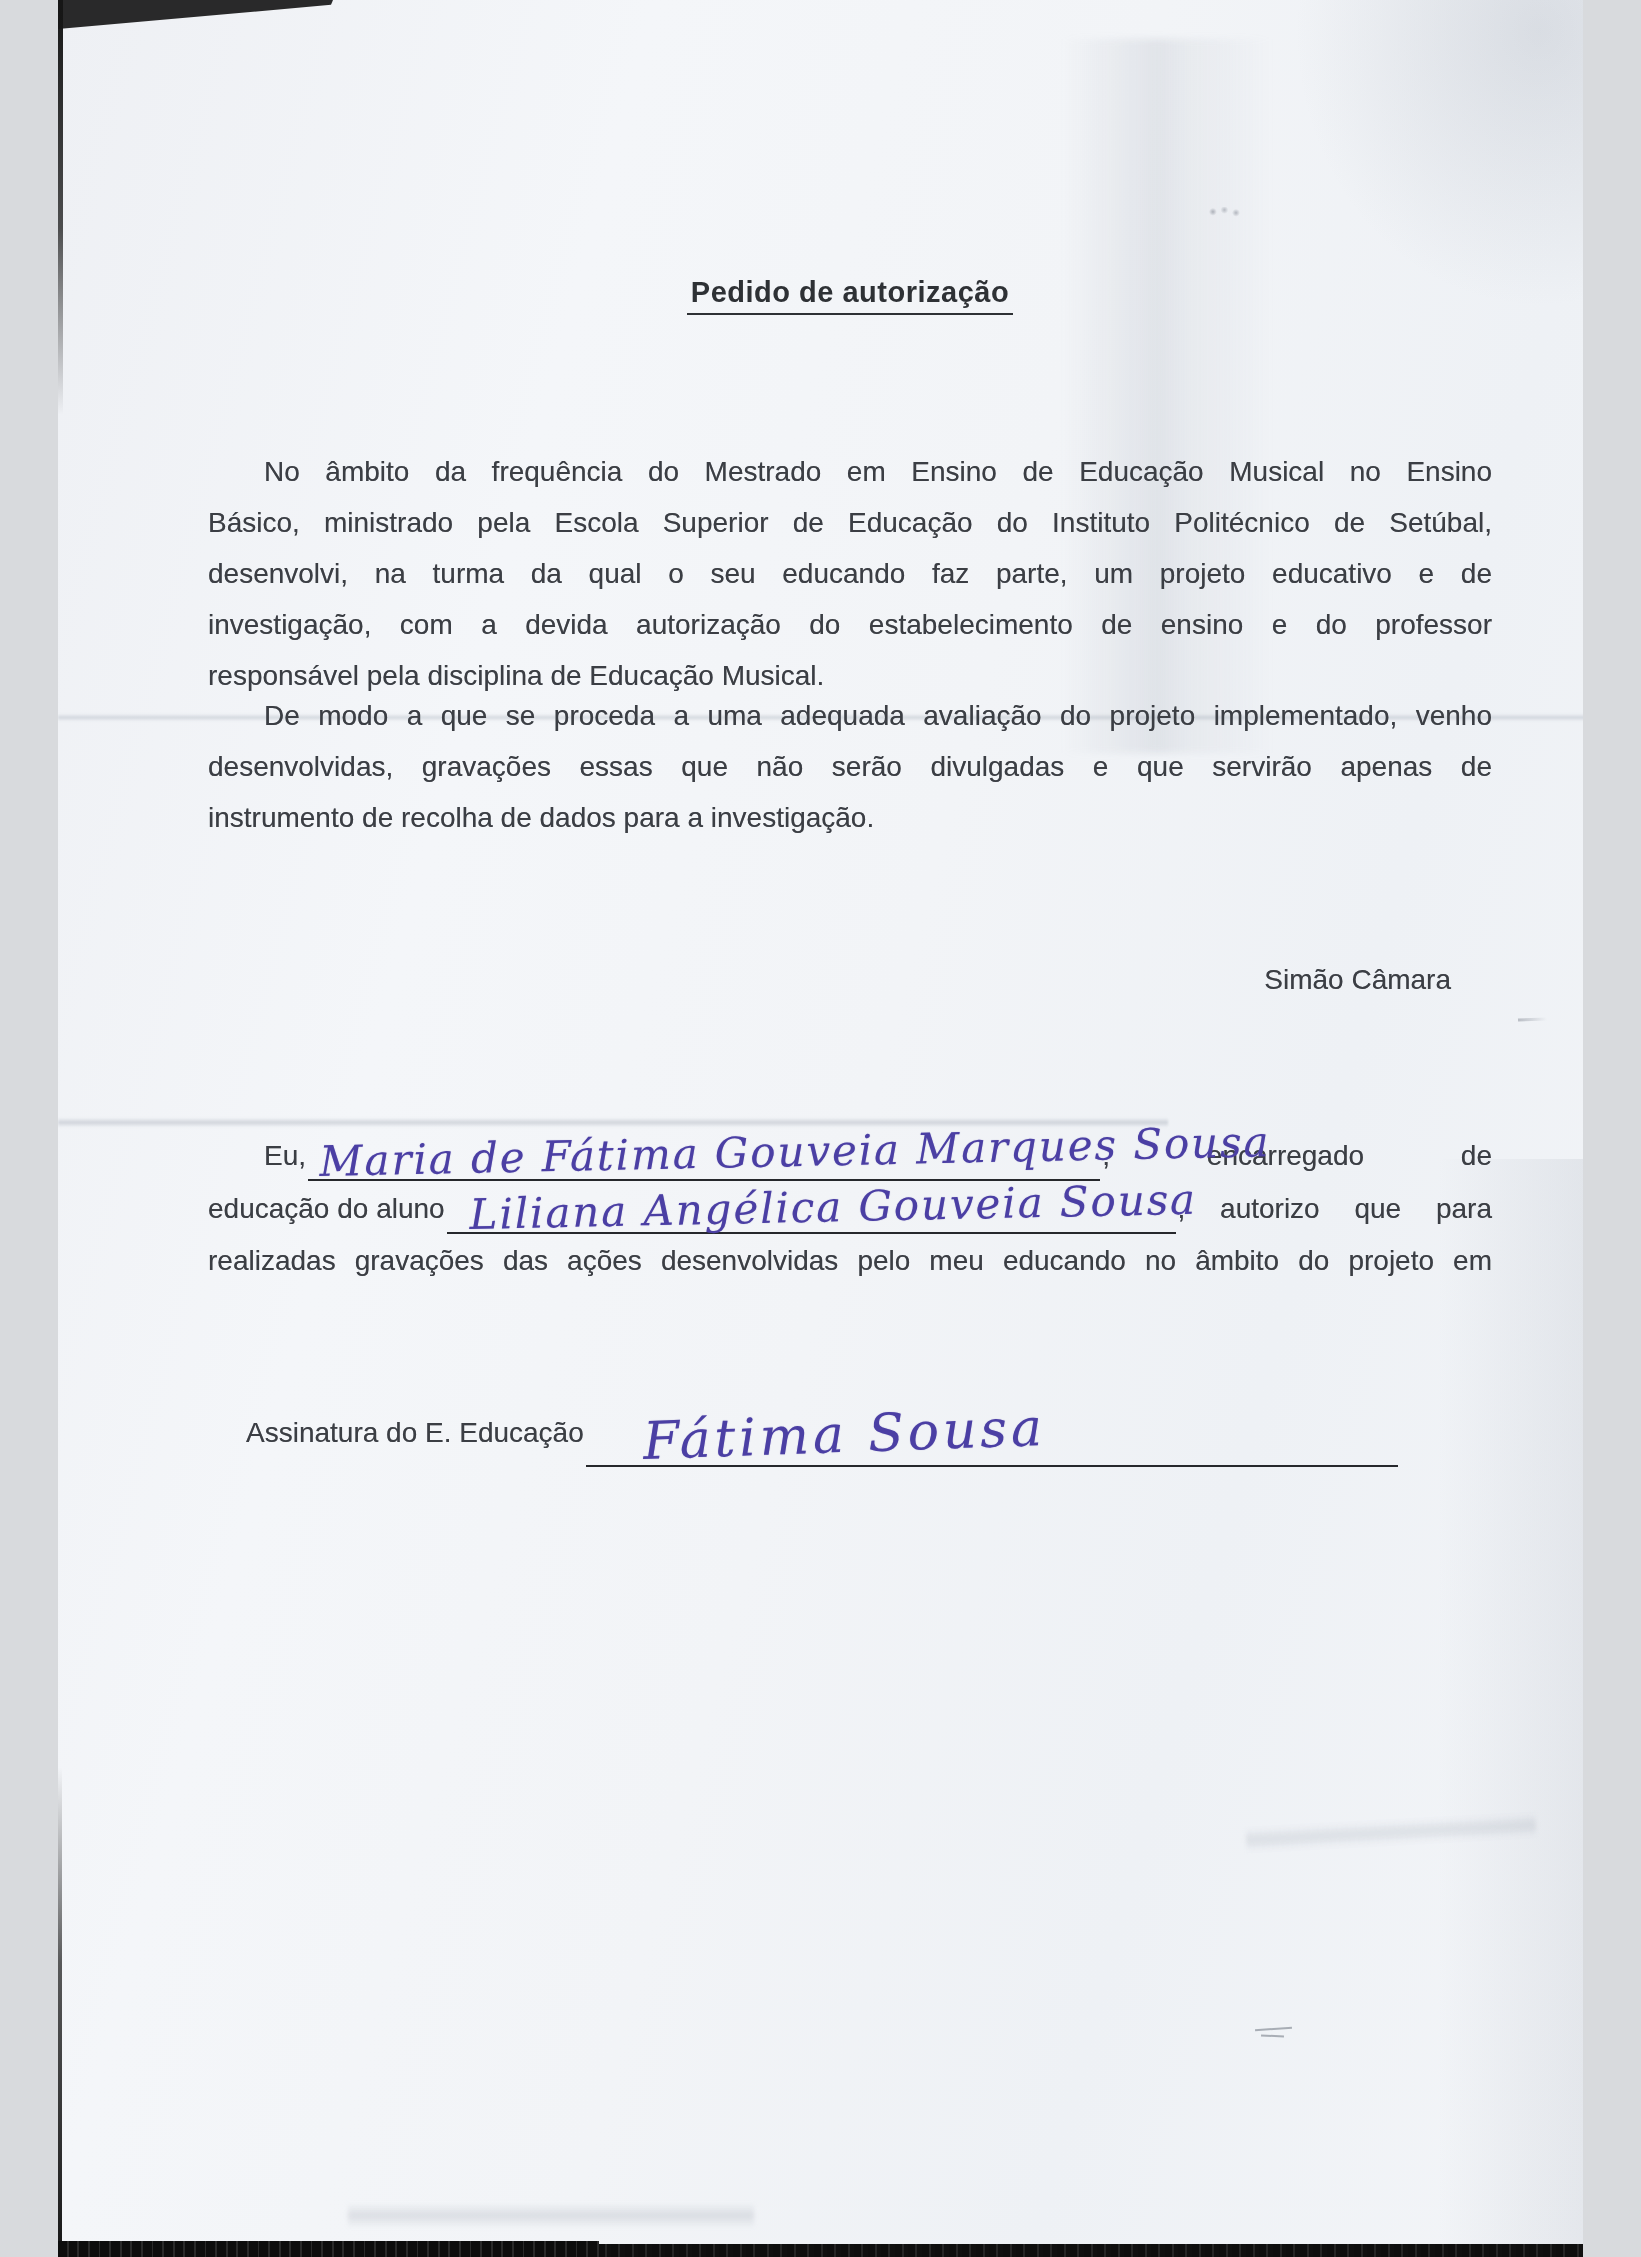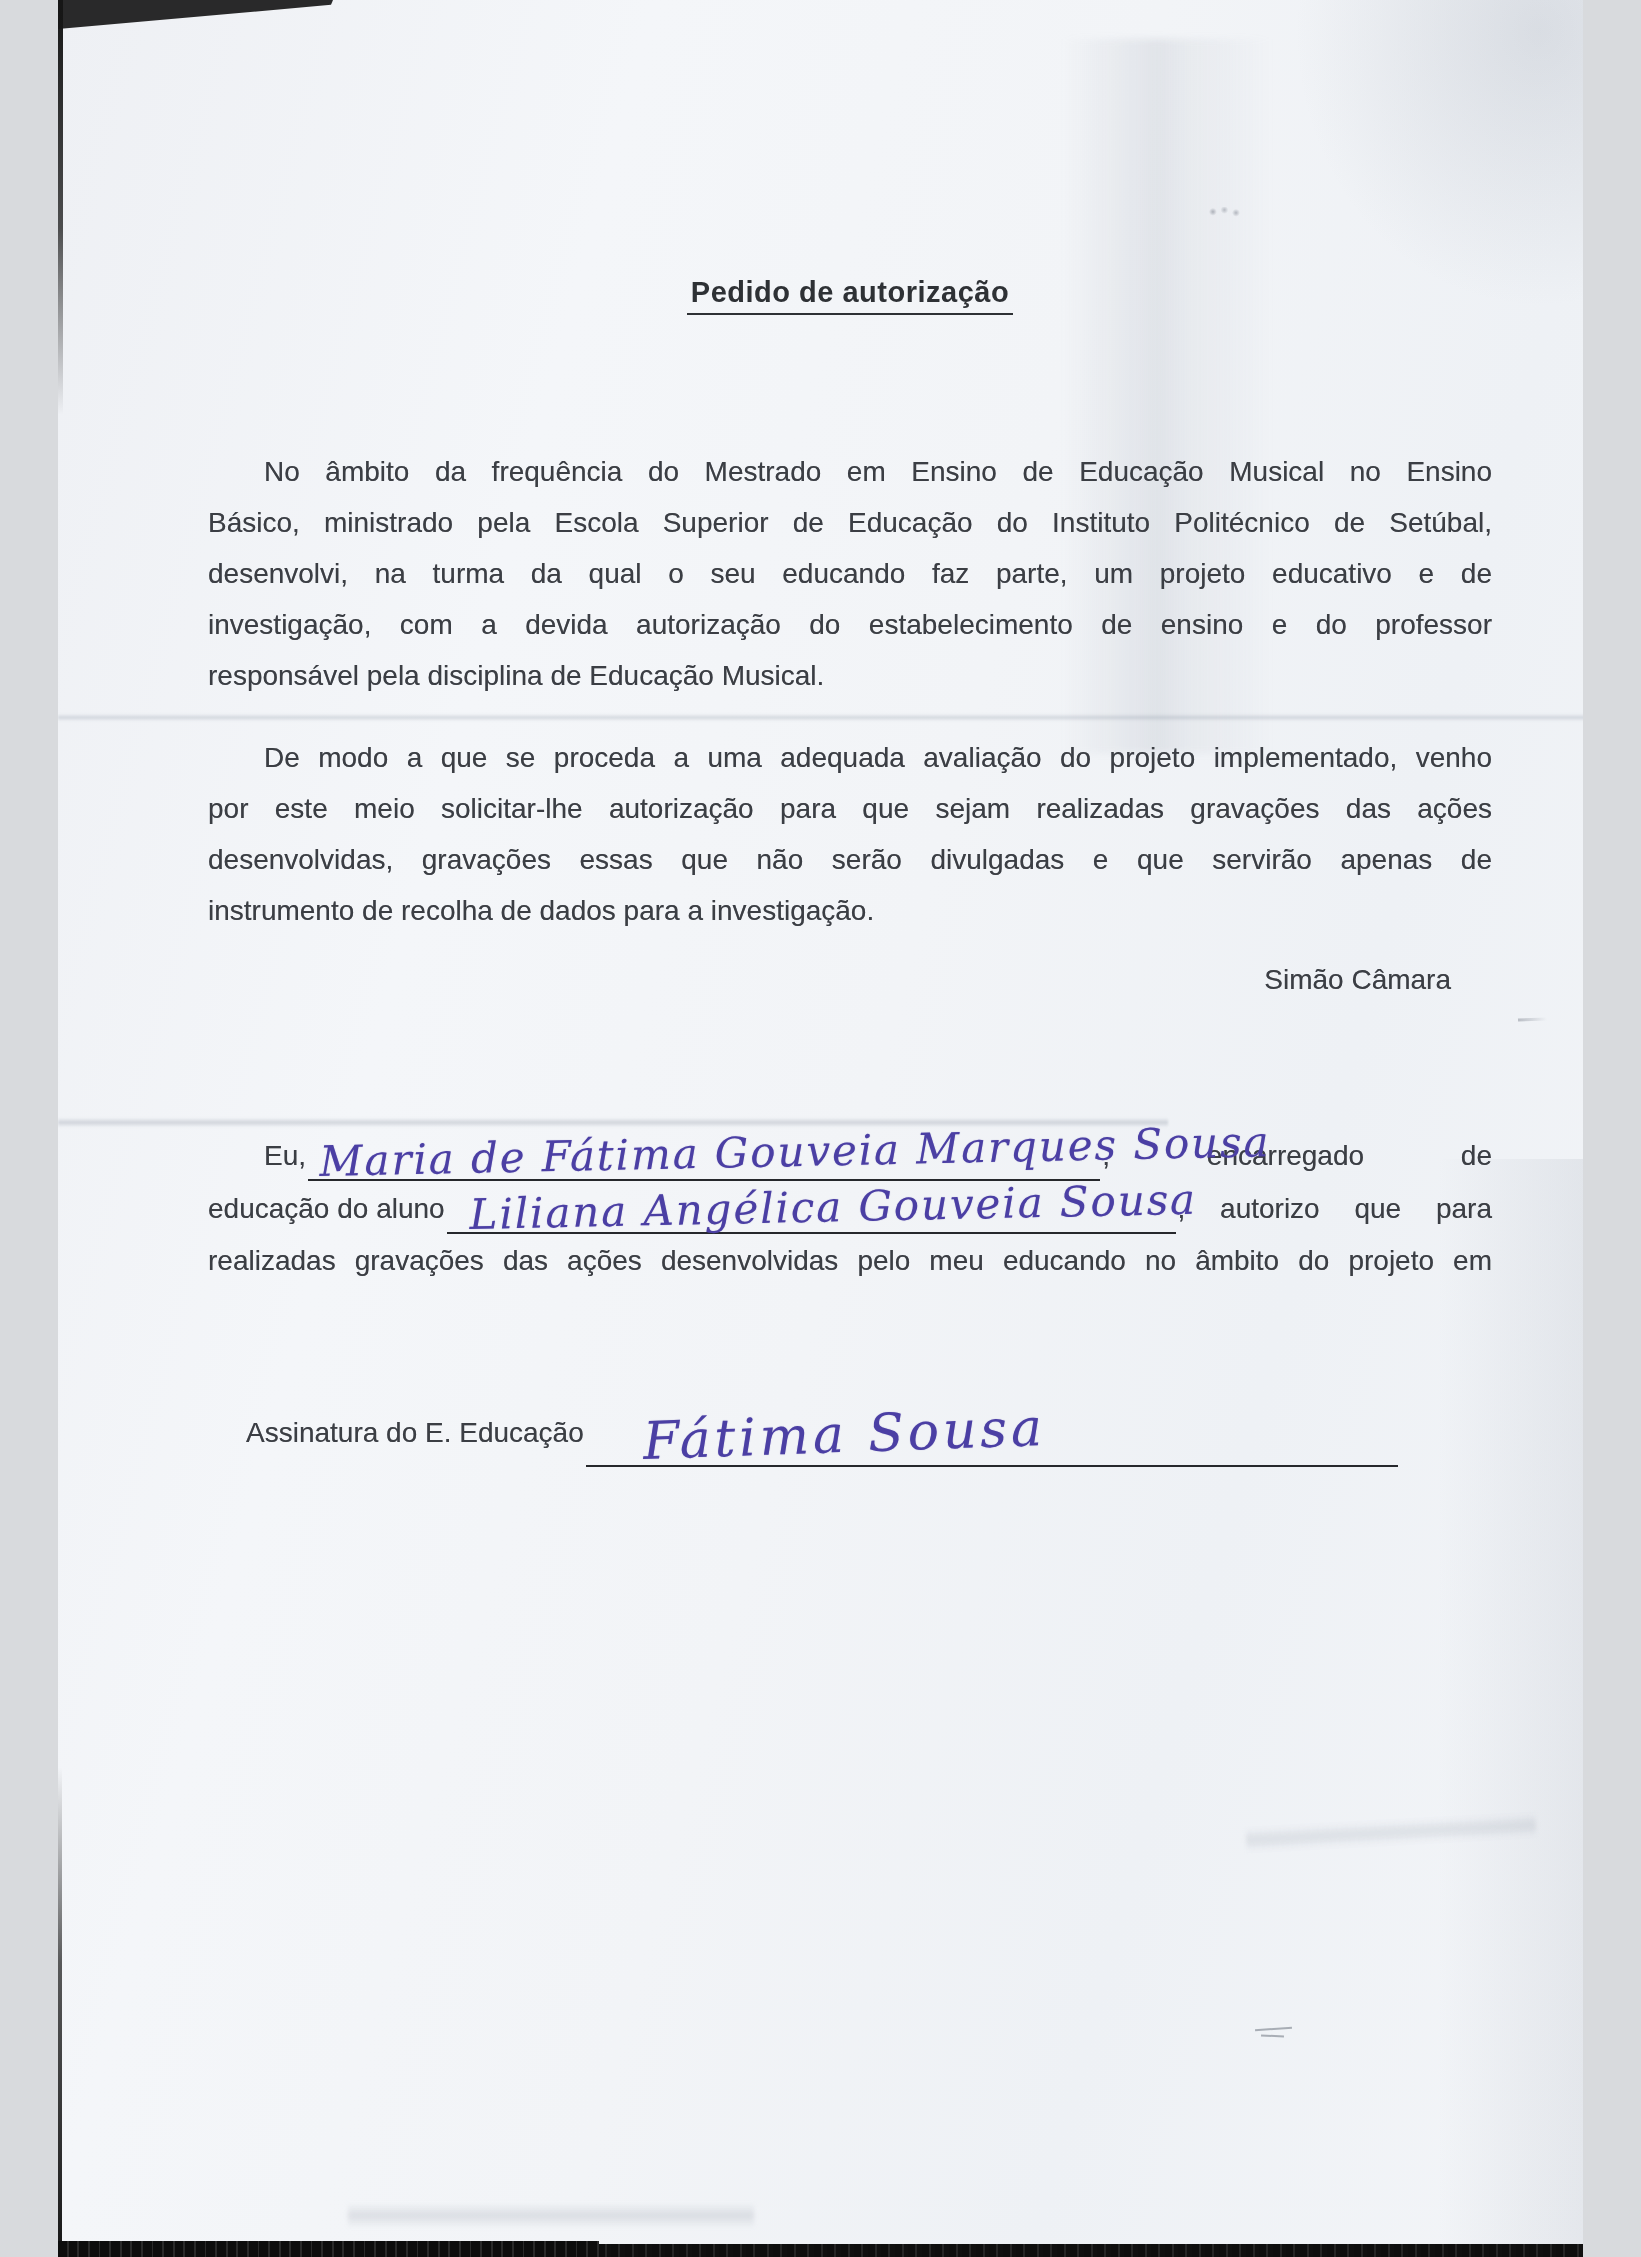--- a/index.html
+++ b/index.html
@@ -60,21 +60,21 @@
     text-align:center;font-size:29px;font-weight:bold;color:#2e3135;
     letter-spacing:0.5px;
   }
   .doc-title .u{border-bottom:2.9px solid #2e3135;padding:0 3.9px 4.8px 3.9px;}
   .para{position:absolute;left:150px;width:1284px;font-size:28px;line-height:51px;
     text-shadow:0 0 0.6px rgba(60,63,70,.55);}
   .para .line{text-align:justify;text-align-last:justify;white-space:nowrap;}
   .para .line.first{text-indent:56px;}
   .para .line.last{text-align:left;text-align-last:left;}
   .p1{top:446px;}
-  .p2{top:732px;}
+  .p2{top:690px;}
   .sender{position:absolute;left:150px;top:964px;width:1284px;
     font-size:28px;text-align:right;padding-right:41px;box-sizing:border-box;
     text-shadow:0 0 0.6px rgba(60,63,70,.55);}
   .p3{top:1128px;}
   .form-line{display:flex;align-items:flex-end;height:53px;white-space:nowrap;}
   .form-line .lead{flex:0 0 auto;}
   .form-line .lead.indent{margin-left:56px;}
   .form-line .tail{flex:0 0 auto;}
   .tail.wide-gaps{word-spacing:89px;}
   .tail.med-gaps{word-spacing:27px;}
@@ -127,21 +127,20 @@
   <div class="para p1">
     <div class="line first">No âmbito da frequência do Mestrado em Ensino de Educação Musical no Ensino</div>
     <div class="line">Básico, ministrado pela Escola Superior de Educação do Instituto Politécnico de Setúbal,</div>
     <div class="line">desenvolvi, na turma da qual o seu educando faz parte, um projeto educativo e de</div>
     <div class="line">investigação, com a devida autorização do estabelecimento de ensino e do professor</div>
     <div class="line last">responsável pela disciplina de Educação Musical.</div>
   </div>
 
   <div class="para p2">
     <div class="line first">De modo a que se proceda a uma adequada avaliação do projeto implementado, venho</div>
-    <div class="line">por este meio solicitar-lhe autorização para que sejam realizadas gravações das ações</div>
     <div class="line">desenvolvidas, gravações essas que não serão divulgadas e que servirão apenas de</div>
     <div class="line last">instrumento de recolha de dados para a investigação.</div>
   </div>
 
   <div class="sender">Simão Câmara</div>
 
   <div class="para p3">
     <div class="form-line">
       <span class="lead indent">Eu,</span>
       <span class="blank">

